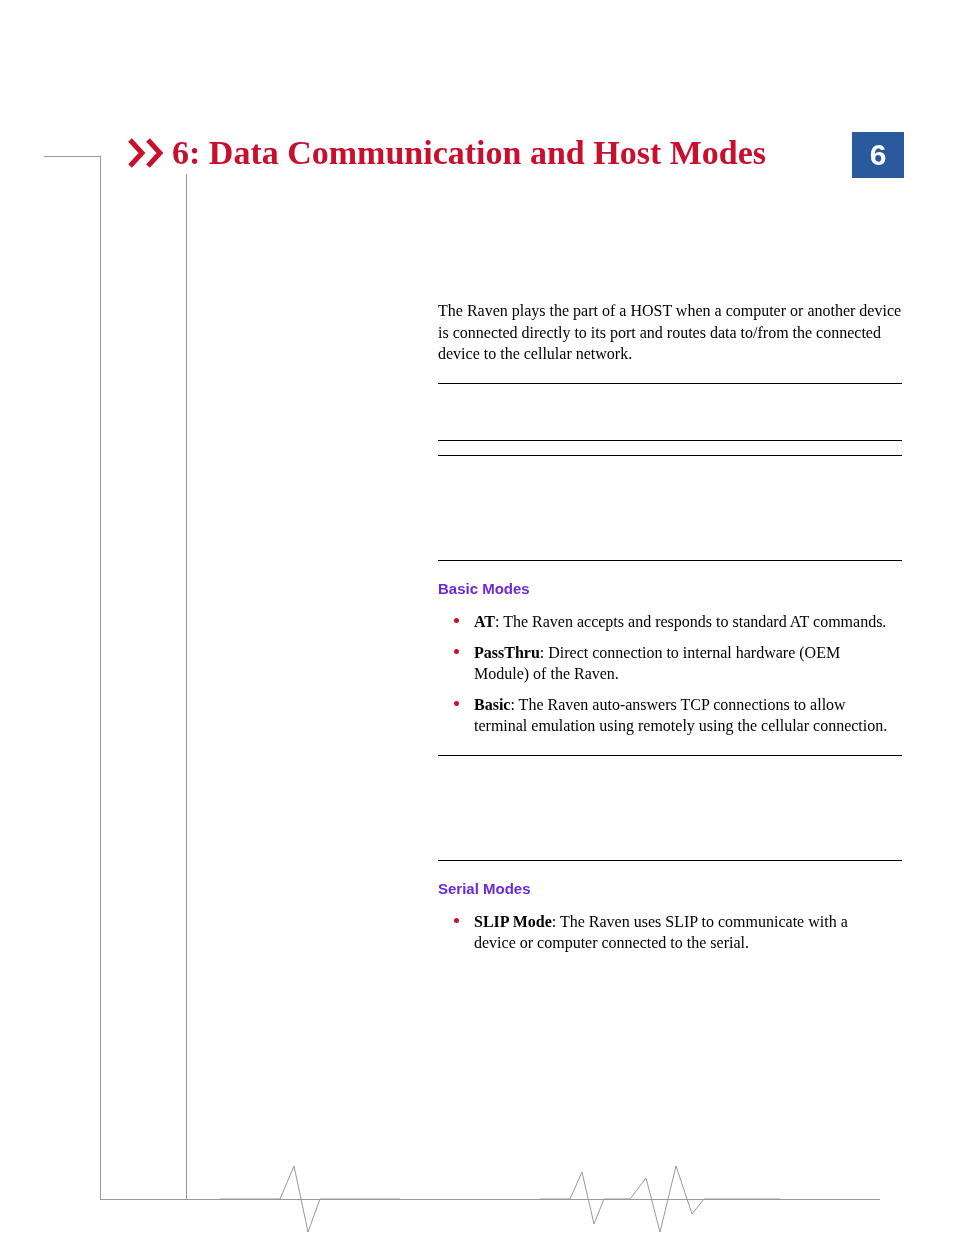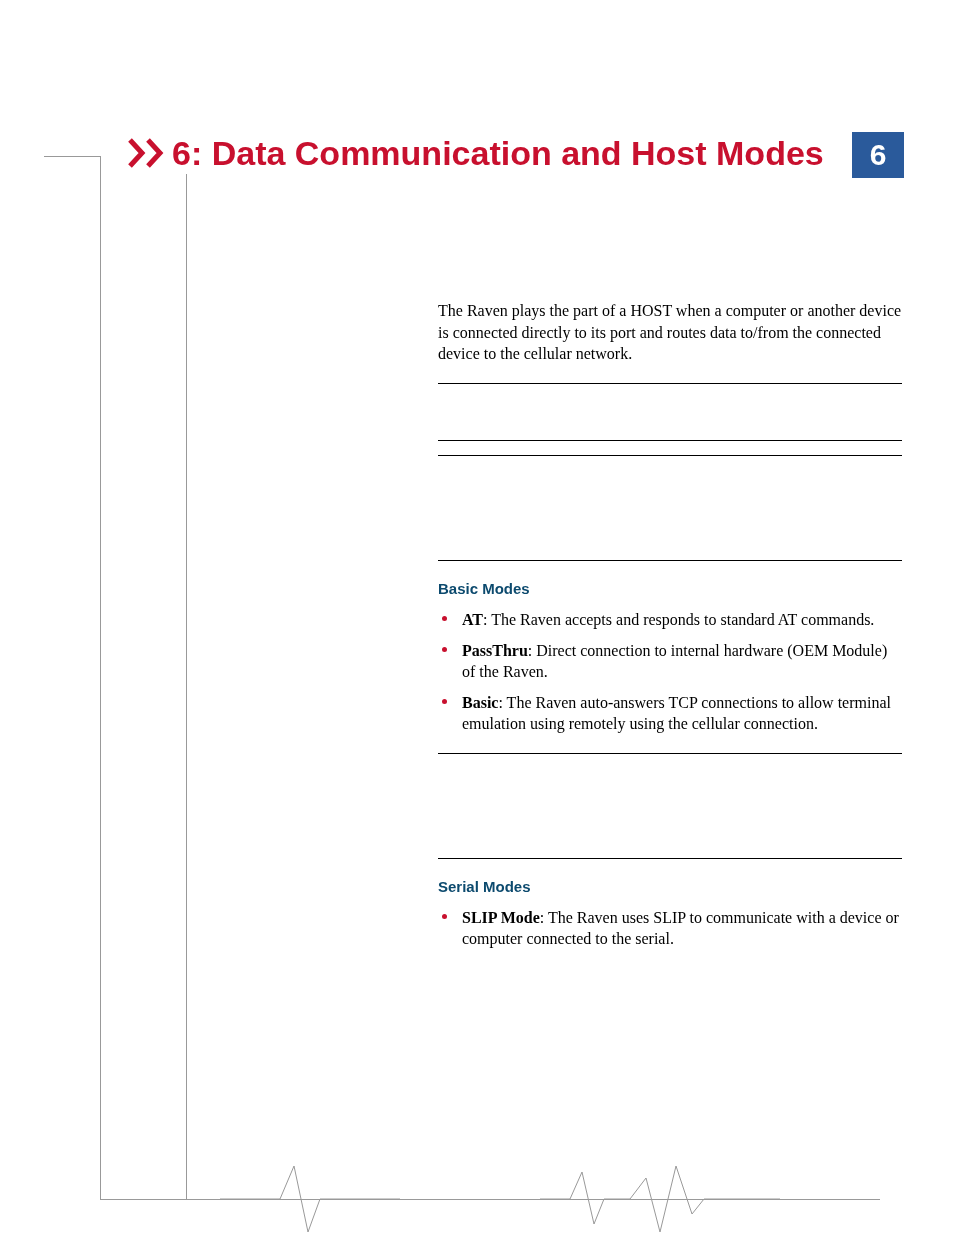--- a/index.html
+++ b/index.html
@@ -18,21 +18,21 @@
   .hline-bottom { position: absolute; left: 100px; top: 1199px; width: 780px; height: 1px; background: #999; }
 
   .chev { position: absolute; left: 128px; top: 138px; }
   .chev svg { display: block; }
 
   .chapter-title {
     position: absolute;
     left: 172px;
     top: 132px;
     width: 670px;
-    font-family: Liberation Sans, sans-serif;
+    font-family: Liberation Serif, serif;
     font-weight: bold;
     font-size: 34px;
     color: #c8102e;
     line-height: 1.25;
   }
   .chapter-number-box {
     position: absolute;
     left: 852px;
     top: 132px;
     width: 52px;
@@ -60,26 +60,26 @@
   .sep-group-2 { margin-top: 18px; margin-bottom: 18px; }
   .sep-line { height: 1px; background: #000; margin: 0; }
   .sep-gap-big { height: 56px; }
   .sep-gap-small { height: 14px; }
   .sep-gap-big2 { height: 104px; }
 
   .sub-head {
     font-family: Arial, Helvetica, sans-serif;
     font-weight: bold;
     font-size: 15px;
-    color: #0c4a6e;
+    color: #6d28d9;
     margin-top: 12px;
     margin-bottom: 10px;
   }
 
-  ul.modes { list-style: none; margin: 0; padding: 0; }
+  ul.modes { list-style: none; margin: 12px; padding: 0; }
   ul.modes li {
     position: relative;
     padding-left: 24px;
     margin-bottom: 10px;
     font-size: 16px;
     line-height: 1.32;
   }
   ul.modes li .bullet {
     position: absolute;
     left: 4px;

